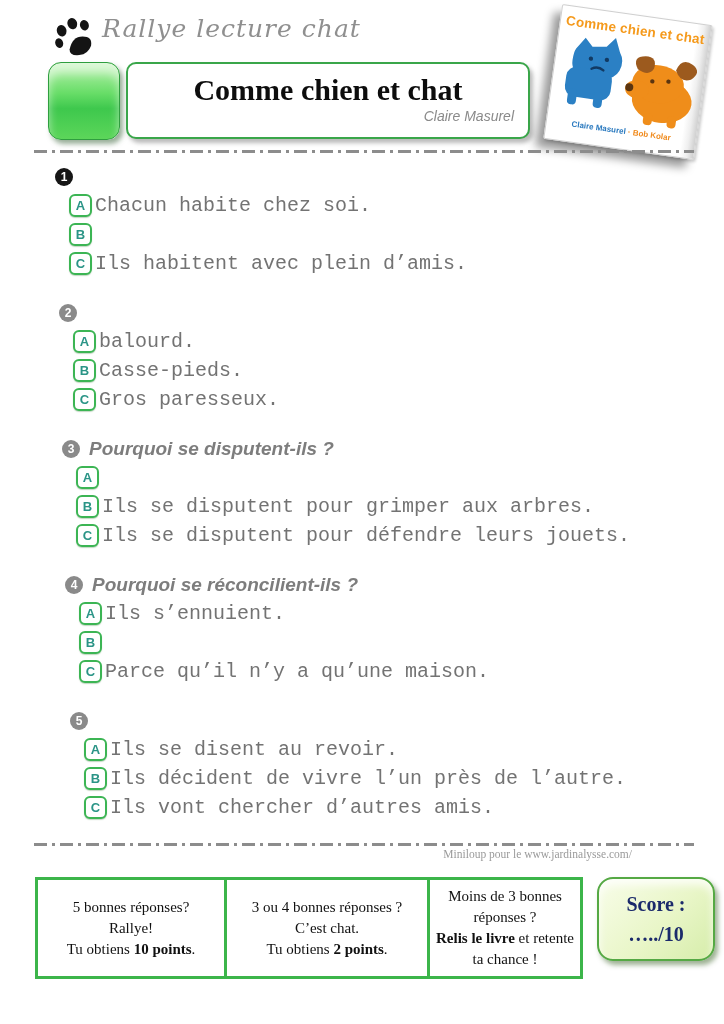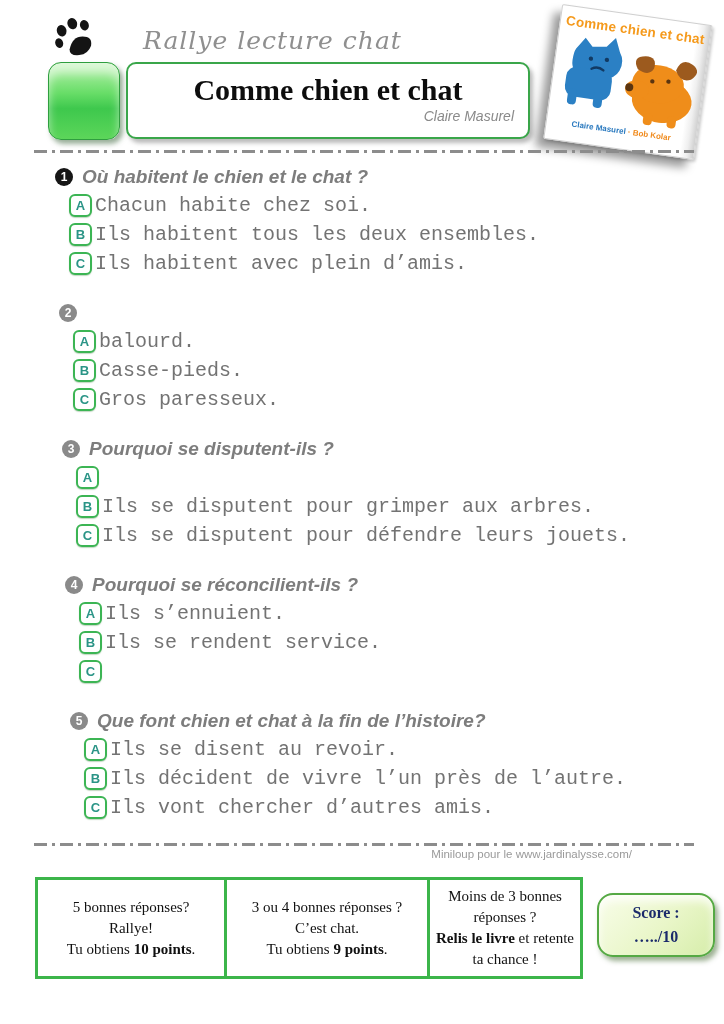--- a/index.html
+++ b/index.html
@@ -3,23 +3,23 @@
 <meta charset="utf-8">
 <style>
   html,body{margin:0;padding:0;background:#fff;}
   .page{
     position:relative;width:724px;height:1024px;background:#ffffff;
     font-family:"Liberation Sans",sans-serif;overflow:hidden;
   }
   
   .paw{position:absolute;left:52px;top:14px;width:44px;height:44px;}
   .rally-title{
-    position:absolute;left:102px;top:26px;
+    position:absolute;left:102px;top:14px;
     font-family:"DejaVu Serif",serif;font-style:italic;font-size:25px;
-    color:#8f8f8f;letter-spacing:1px;margin-left:41px;
+    color:#8f8f8f;letter-spacing:1px;
   }
   .green-square{
     position:absolute;left:48px;top:62px;width:70px;height:76px;
     border-radius:13px;border:1px solid #2f9e3f;
     background:linear-gradient(180deg,#b9f2ae 0%,#67dd67 40%,#3ec84d 60%,#5cd65a 100%);
     box-shadow:inset 0 10px 10px rgba(255,255,255,.55), 3px 4px 5px rgba(70,110,70,.55);
   }
   .title-box{
     position:absolute;left:126px;top:62px;width:404px;height:77px;
     background:#fff;border:2px solid #3aa64a;border-radius:10px;
@@ -85,42 +85,42 @@
     flex:0 0 auto;width:19px;height:19px;border:2.5px solid #3cb554;
     border-radius:6px;background:#fff;
     display:inline-flex;align-items:center;justify-content:center;
     font-size:13px;font-weight:bold;color:#2a9486;margin-right:3px;
     box-shadow:0 1px 1px rgba(80,140,80,.35);
   }
   .opt-text{font-size:20px;color:#737373;white-space:nowrap;font-family:Liberation Mono, monospace;}
   
   .credit{
     position:absolute;top:848px;right:92px;
-    font-family:Liberation Sans, sans-serif;font-size:11.5px;color:#9a9a9a;
+    font-family:Liberation Serif, serif;font-size:11.5px;color:#9a9a9a;
   }
   .score-table{
     position:absolute;left:35px;top:877px;border-collapse:collapse;
   }
   .score-table td{
     border:3px solid #3cb54a;background:#fff;text-align:center;
     font-family:"Liberation Serif",serif;font-size:15px;color:#111;
     line-height:1.4;padding:6px 4px;vertical-align:middle;
   }
   .score-table td.c1{width:178px;}
   .score-table td.c2{width:192px;}
   .score-table td.c3{width:142px;}
   .bold{font-weight:bold;}
   .score-box{
-    position:absolute;left:597px;top:877px;width:118px;height:64px;
+    position:absolute;left:597px;top:877px;width:118px;height:84px;
     border:2px solid #55a944;border-radius:16px;box-sizing:border-box;
     background:linear-gradient(135deg,#f8fde9 0%,#e9f6c8 55%,#d6edaa 100%);
     box-shadow:3px 4px 5px rgba(60,100,40,.5), inset 0 6px 8px rgba(255,255,255,.8);
     display:flex;flex-direction:column;align-items:center;justify-content:center;
-    font-family:"Liberation Serif",serif;font-weight:bold;font-size:16px;
-    color:#1b2a6b;line-height:1.5;margin-top:16px;
+    font-family:"Liberation Serif",serif;font-weight:bold;font-size:20px;
+    color:#1b2a6b;line-height:1.5;
   }
 </style>
 </head>
 <body>
 
 <div class="page">
 
   <svg class="paw" viewBox="0 0 100 100">
     <g fill="#141414" transform="rotate(-18 50 50)">
       <ellipse cx="27" cy="30" rx="11" ry="13"></ellipse>
@@ -173,29 +173,27 @@
     </div>
   </div>
 
   <div class="dash-line dash-top"></div>
 
   <div class="questions">
 
     <div class="question">
       <div class="q-header">
         <span class="q-marker">1</span>
-        <span class="q-text">Où habitent le chien et le chat ?</span>
       </div>
       <div class="option">
         <span class="opt-badge">A</span>
         <span class="opt-text">Chacun habite chez soi.</span>
       </div>
       <div class="option">
         <span class="opt-badge">B</span>
-        <span class="opt-text">Ils habitent tous les deux ensembles.</span>
       </div>
       <div class="option">
         <span class="opt-badge">C</span>
         <span class="opt-text">Ils habitent avec plein d’amis.</span>
       </div>
     </div>
 
     <div class="question">
       <div class="q-header">
         <span class="q-marker">2</span>
@@ -236,31 +234,30 @@
       <div class="q-header">
         <span class="q-marker">4</span>
         <span class="q-text">Pourquoi se réconcilient-ils ?</span>
       </div>
       <div class="option">
         <span class="opt-badge">A</span>
         <span class="opt-text">Ils s’ennuient.</span>
       </div>
       <div class="option">
         <span class="opt-badge">B</span>
-        <span class="opt-text">Ils se rendent service.</span>
-      </div>
-      <div class="option">
-        <span class="opt-badge">C</span>
+      </div>
+      <div class="option">
+        <span class="opt-badge">C</span>
+        <span class="opt-text">Parce qu’il n’y a qu’une maison.</span>
       </div>
     </div>
 
     <div class="question">
       <div class="q-header">
         <span class="q-marker">5</span>
-        <span class="q-text">Que font chien et chat à la fin de l’histoire?</span>
       </div>
       <div class="option">
         <span class="opt-badge">A</span>
         <span class="opt-text">Ils se disent au revoir.</span>
       </div>
       <div class="option">
         <span class="opt-badge">B</span>
         <span class="opt-text">Ils décident de vivre l’un près de l’autre.</span>
       </div>
       <div class="option">
@@ -279,21 +276,21 @@
     <tbody>
         <tr>
       <td class="c1">
         <span>5 bonnes réponses?</span><br>
         <span>Rallye!</span><br>
         <span>Tu obtiens </span><span class="bold">10 points</span><span>.</span>
       </td>
       <td class="c2">
         <span>3 ou 4 bonnes réponses ?</span><br>
         <span>C’est chat.</span><br>
-        <span>Tu obtiens </span><span class="bold">9 points</span><span>.</span>
+        <span>Tu obtiens </span><span class="bold">2 points</span><span>.</span>
       </td>
       <td class="c3">
         <span>Moins de 3 bonnes réponses ?</span><br>
         <span class="bold">Relis le livre</span><span> et retente ta chance !</span>
       </td>
     </tr>
   </tbody>
     </table>
 
   <div class="score-box">

